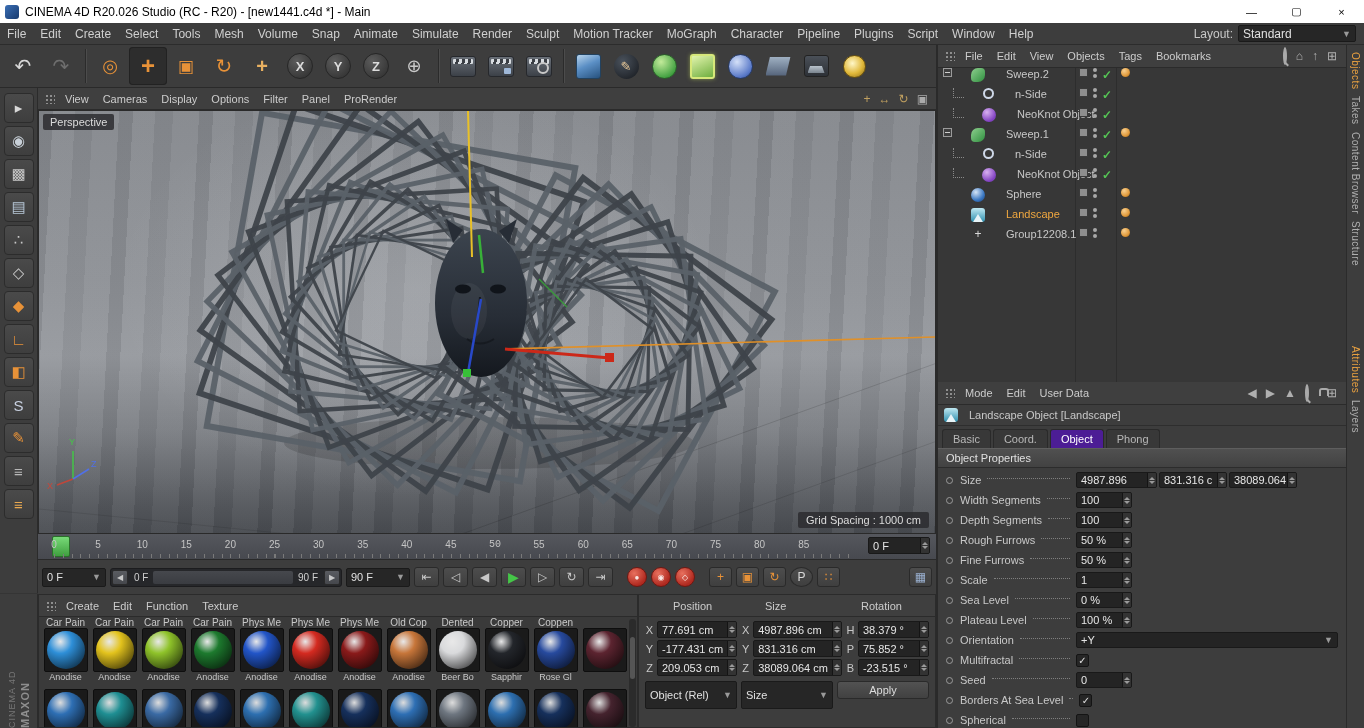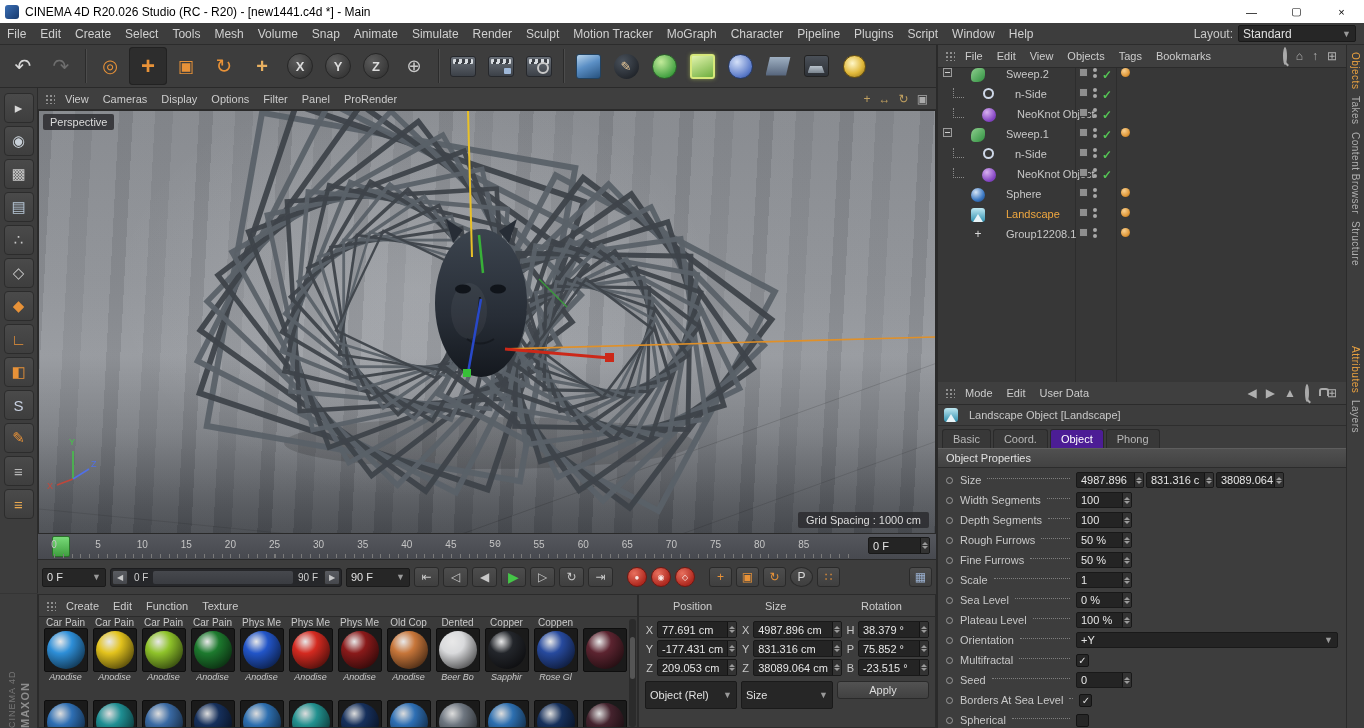--- a/index.html
+++ b/index.html
@@ -119,21 +119,21 @@
 
   
   .mats { position:absolute; top:594px; left:38px; width:600px; height:134px; background:#3a3a3a; border:1px solid #2b2b2b; overflow:hidden; }
   .matwrap { position:relative; height:112px; overflow:hidden; }
   .mrow { display:flex; padding-left:2px; }
   .mlabels span { width:49px; text-align:center; font-size:10px; color:#c8c8c8; white-space:nowrap; overflow:hidden; }
   .mcell { width:49px; display:flex; flex-direction:column; align-items:center; }
   .mtile { width:44px; height:44px; background:#1a1a1a; border:1px solid #0e0e0e; border-radius:2px;
            display:flex; align-items:center; justify-content:center; }
   .msph { width:38px; height:38px; border-radius:50%; }
-  .mname { font-size:9px; color:#c8c8c8; height:28px;font-style:italic; }
+  .mname { font-size:9px; color:#c8c8c8; height:17px; }
   .mscroll { position:absolute; right:1px; top:2px; bottom:2px; width:7px; background:#2b2b2b; border-radius:3px; }
   .mthumb { position:absolute; left:1px; right:1px; top:18px; height:42px; background:#555; border-radius:3px; }
 
   
   .coords { position:absolute; top:594px; left:638px; width:298px; height:134px; background:#3d3d3d; border:1px solid #2b2b2b; }
   .chead { display:grid; grid-template-columns:92px 96px 96px; margin-left:8px; }
   .chead span { color:#cccccc; padding-left:16px; }
   .crows { display:grid; grid-template-columns:1fr 1fr 1fr; gap:2px 4px; padding:4px 6px 2px 6px; }
   .crow { display:flex; align-items:center; gap:3px; }
   .crow .ax { width:9px; text-align:center; color:#c8c8c8; }
@@ -975,21 +975,21 @@
         <div class="atab active">Object</div>
         <div class="atab">Phong</div>
       </div>
     <div class="am-sect">Object Properties</div>
     <div class="am-rows" id="am-rows">
         <div class="arow">
           <span class="acirc"></span>
           <span class="alabel">Size</span>
           <span class="leader"></span>
           <div class="fzone">
-            <div class="field" style="width: 68px;">
+            <div class="field" style="width: 81px;">
               <span class="fval">4987.896</span>
               <span class="spin">
                 <i class="u"></i>
                 <i class="d"></i>
               </span>
             </div>
             <div class="field" style="width: 68px;">
               <span class="fval">831.316 c</span>
               <span class="spin">
                 <i class="u"></i>

